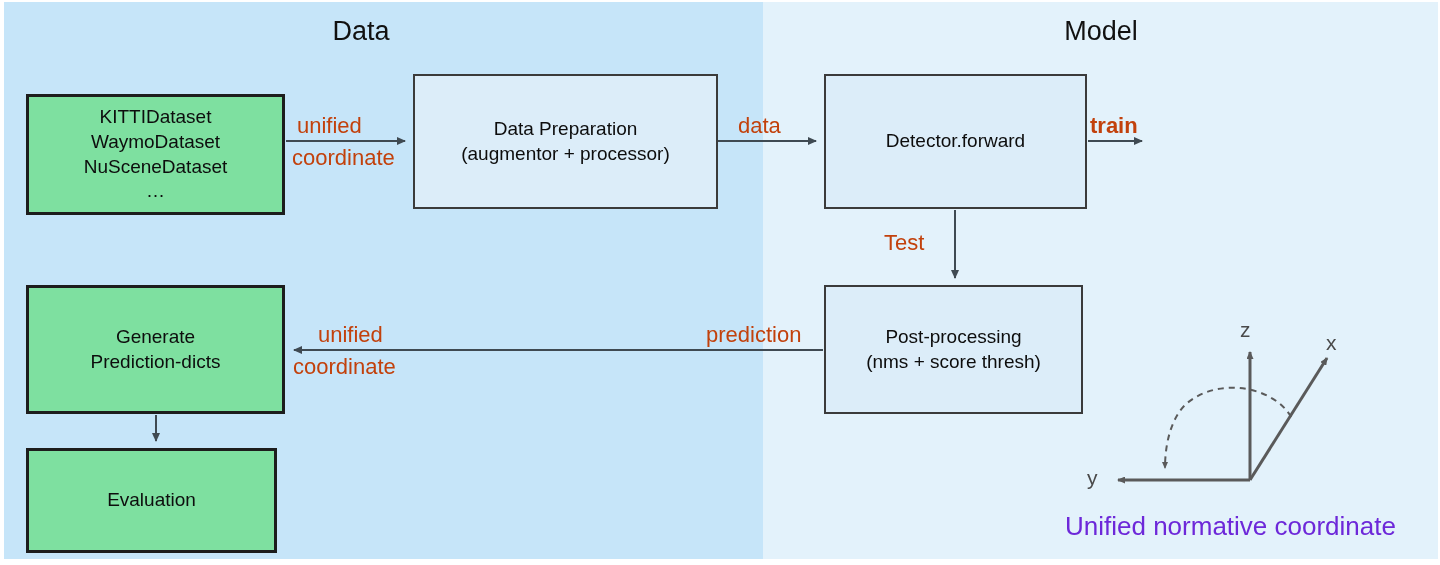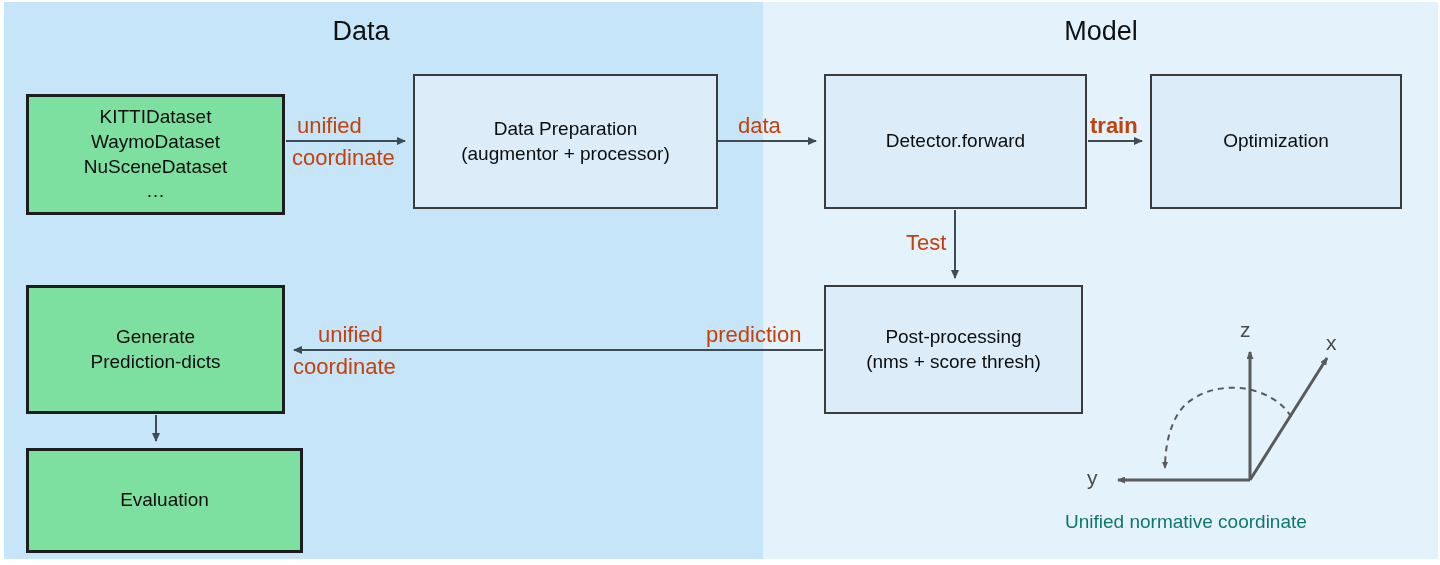--- a/index.html
+++ b/index.html
@@ -59,22 +59,22 @@
     border: 2px solid #3b3b3b;
   }
   .edge-label {
     position: absolute;
     font-size: 22px;
     color: #c2410c;
     white-space: nowrap;
   }
   .coord-caption {
     position: absolute;
-    font-size: 19px;
-    color: #0f766e;
+    font-size: 26px;
+    color: #6d28d9;
     white-space: nowrap;
     text-align: right;
   }
   .axis-label {
     position: absolute;
     font-size: 21px;
     color: #4a4a4a;
     white-space: nowrap;
   }
   svg.overlay {
@@ -100,29 +100,28 @@
   <div class="node green" style="left:26px; top:74px; width:259px; height:121px; padding:4px 6px;margin-top:20px;">KITTIDataset
 WaymoDataset
 NuSceneDataset
 …</div>
 
   <div class="node plain" style="left:413px; top:74px; width:305px; height:135px; padding:7px 6px;">Data Preparation
 (augmentor + processor)</div>
 
   <div class="node plain" style="left:824px; top:74px; width:263px; height:135px; padding:4px 6px;">Detector.forward</div>
 
-  <div class="node plain" style="left:1150px; top:74px; width:252px; height:135px; padding:4px 6px;">Optimization</div>
 
   <div class="node plain" style="left:824px; top:285px; width:259px; height:129px; padding:20px 6px;">Post-processing
 (nms + score thresh)</div>
 
   <div class="node green" style="left:26px; top:285px; width:259px; height:129px; padding:16px 6px;">Generate
 Prediction-dicts</div>
 
-  <div class="node green" style="left:26px; top:448px; width:277px; height:105px; padding:4px 6px;">Evaluation</div>
+  <div class="node green" style="left:26px; top:448px; width:251px; height:105px; padding:4px 6px;">Evaluation</div>
 
   <svg class="overlay" viewBox="0 0 1440 565">
     <defs>
       <marker id="arrowhead" markerWidth="9" markerHeight="8" refX="8" refY="4" orient="auto" markerUnits="userSpaceOnUse">
         <path d="M0,0 L9,4 L0,8 z" fill="#3f4a52"></path>
       </marker>
       <marker id="arrowheadsm" markerWidth="8" markerHeight="7" refX="7" refY="3.5" orient="auto" markerUnits="userSpaceOnUse">
         <path d="M0,0 L8,3.5 L0,7 z" fill="#5a5a5a"></path>
       </marker>
       <marker id="arrowheadthin" markerWidth="7" markerHeight="6" refX="6" refY="3" orient="auto" markerUnits="userSpaceOnUse">
@@ -171,21 +170,21 @@
     </g>
   </svg>
 
   <div class="edge-label" style="left:297px; top:113px;">unified</div>
   <div class="edge-label" style="left:292px; top:145px;">coordinate</div>
 
   <div class="edge-label" style="left:738px; top:113px;">data</div>
 
   <div class="edge-label" style="left:1090px; top:113px;font-weight:bold;">train</div>
 
-  <div class="edge-label" style="left:884px; top:230px;margin-left:22px;">Test</div>
+  <div class="edge-label" style="left:884px; top:230px;">Test</div>
 
   <div class="edge-label" style="left:706px; top:322px;text-align:center;">prediction</div>
 
   <div class="edge-label" style="left:318px; top:322px;">unified</div>
   <div class="edge-label" style="left:293px; top:354px;">coordinate</div>
 
   <div class="axis-label" style="left:1240px; top:318px;">z</div>
   <div class="axis-label" style="left:1326px; top:331px;">x</div>
   <div class="axis-label" style="left:1087px; top:466px;">y</div>
 

